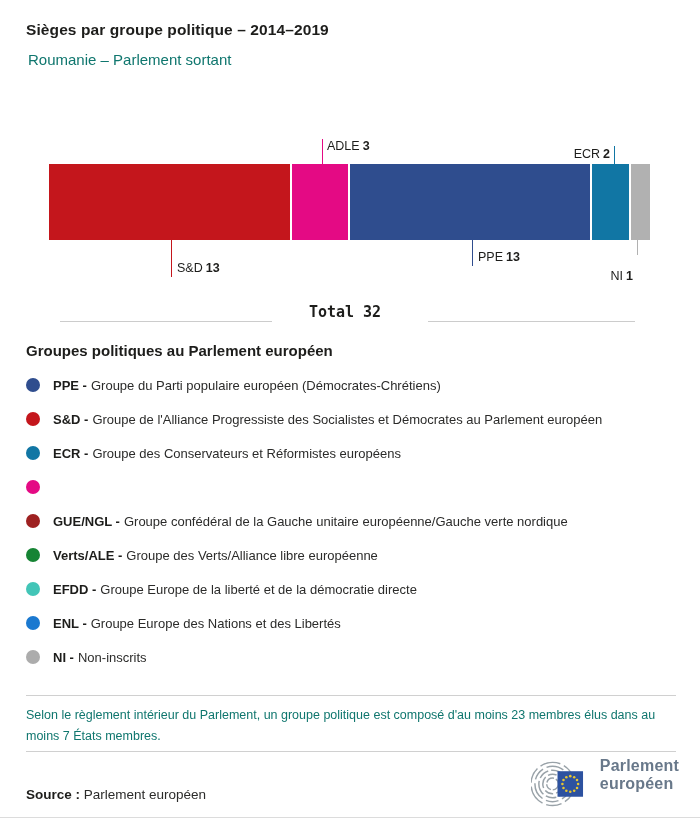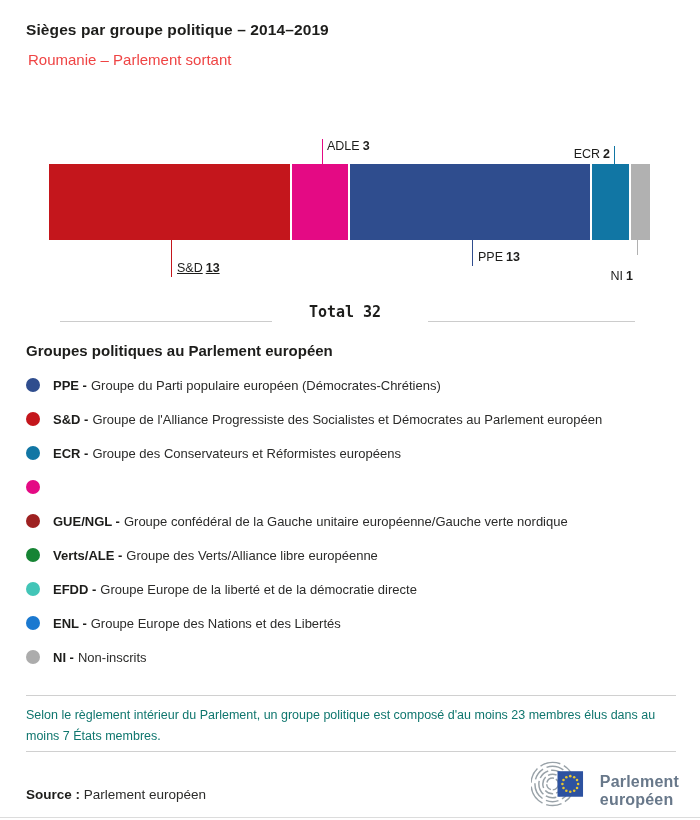--- a/index.html
+++ b/index.html
@@ -1,39 +1,39 @@
 <!DOCTYPE html>
 <html><head>
 <meta charset="utf-8">
 <style>
   * { margin:0; padding:0; box-sizing:border-box; }
   html,body { background:#ffffff; }
   body { width:700px; height:820px; position:relative; font-family:"Liberation Sans", sans-serif; color:#1D1D1B; overflow:hidden; }
   .page { position:absolute; inset:0; }
 
   .title { position:absolute; left:26px; top:21px; font-size:15.5px; font-weight:bold; letter-spacing:.1px; }
-  .subtitle { position:absolute; left:28px; top:51px; font-size:15px; color:#ef4444; }
+  .subtitle { position:absolute; left:28px; top:51px; font-size:15px; color:#0f766e; }
 
   
   .bar { position:absolute; left:49px; top:164px; width:601px; height:76px; display:flex; }
   .seg { height:100%; flex-basis:0; }
   .seg + .seg { margin-left:2px; }
 
   .tick { position:absolute; width:1px; }
   .t-adle { left:322px; top:139px; height:25px; }
   .t-ecr  { left:614px; top:146px; height:18px; }
   .t-sd   { left:171px; top:240px; height:37px; }
   .t-ppe  { left:472px; top:240px; height:26px; }
   .t-ni   { left:637px; top:240px; height:15px; }
 
   .seg-label { position:absolute; font-size:12.5px; color:#1D1D1B; white-space:nowrap; }
   .seg-label b { margin-left:3px; }
   .l-adle { left:327px; top:139px; }
   .l-ecr  { right:90px; top:147px; text-align:right; }
-  .l-sd   { left:177px; top:261px;text-decoration:underline; }
+  .l-sd   { left:177px; top:261px; }
   .l-ppe  { left:478px; top:250px; }
   .l-ni   { right:67px; top:241px; text-align:right;margin-top:28px; }
 
   
   .total { position:absolute; left:0; top:303px; width:690px; text-align:center;
            font-family:"DejaVu Sans Mono", monospace; font-weight:bold; font-size:15px; line-height:19px; }
   .divider { position:absolute; top:321px; height:1px; background:#CCCCCC; }
   .div-left  { left:60px;  width:212px; }
   .div-right { left:428px; width:207px; }
 
@@ -45,21 +45,21 @@
   .txt { font-size:13px; color:#2B2B2A; white-space:nowrap; }
   .txt .abbr { color:#1D1D1B; margin-right:4px; }
 
   
   .hr { position:absolute; left:26px; width:650px; height:1px; background:#D0D0D0; }
   .hr-1 { top:695px; } .hr-2 { top:751px; }
   .note { position:absolute; left:26px; top:705px; width:640px; font-size:12.5px; line-height:21px; color:#0f766e; }
   .source { position:absolute; left:26px; top:787px; font-size:13.5px; color:#2B2B2A; }
   .source b { color:#1D1D1B; }
 
-  .logo { position:absolute; left:531px; top:757px; width:148px; height:52px; display:flex; align-items:flex-end; }
+  .logo { position:absolute; left:531px; top:757px; width:148px; height:52px; display:flex; align-items:flex-start; }
   .logo-text { font-weight:bold; font-size:16px; line-height:18px; color:#68788A; margin-left:6px; letter-spacing:.2px; }
 
   .bottom-edge { position:absolute; left:0; top:817px; width:700px; height:1px; background:#DCDCDC; }
 </style>
 </head>
 <body>
 
 <div class="page">
 
   <div class="title">Sièges par groupe politique – 2014–2019</div>

